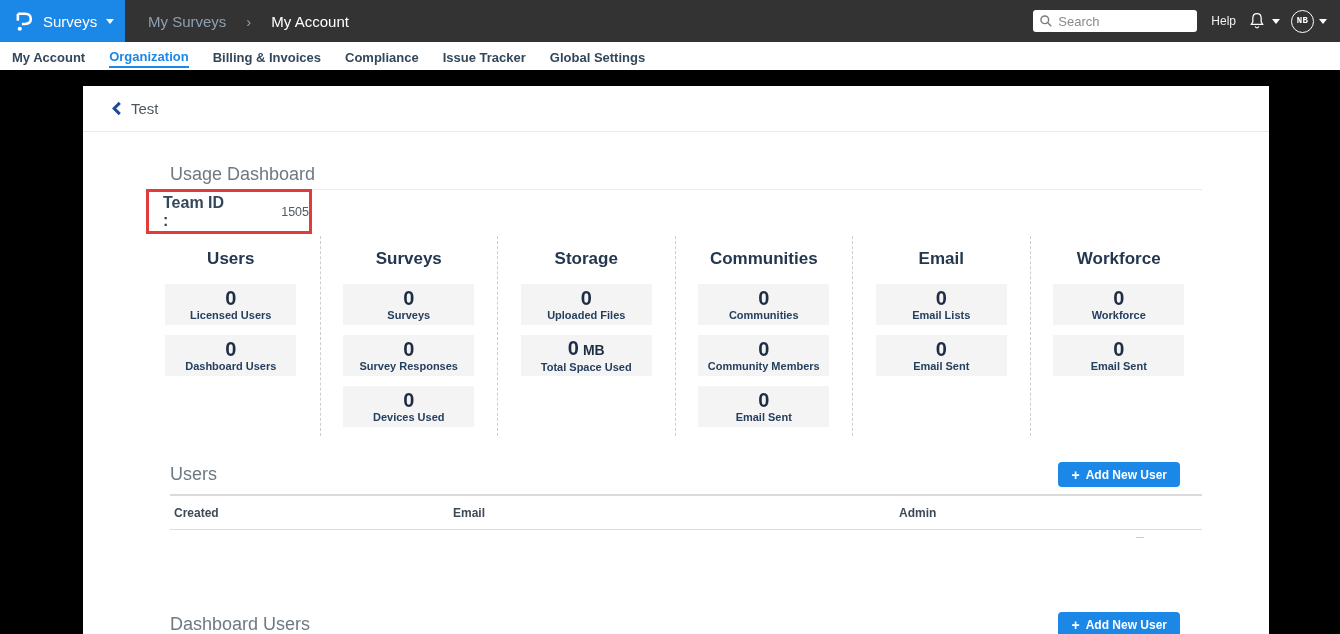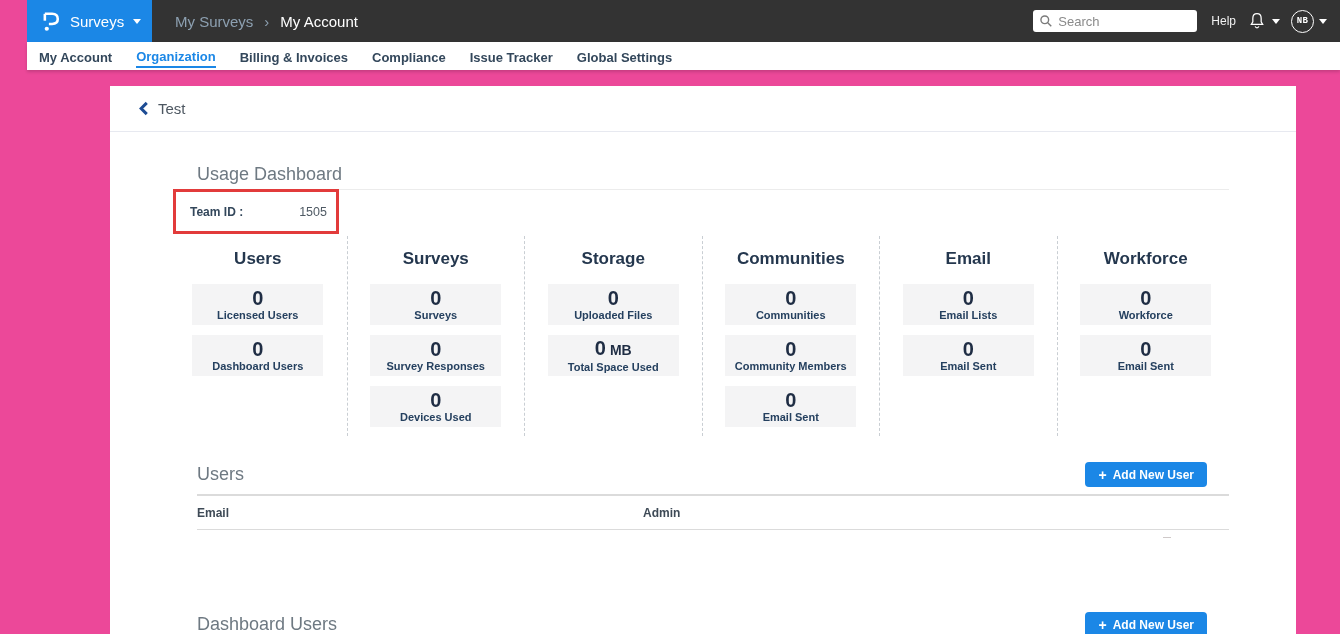--- a/index.html
+++ b/index.html
@@ -1,25 +1,25 @@
 <!DOCTYPE html>
 <html><head>
 <meta charset="utf-8">
 <style>
   * { margin:0; padding:0; box-sizing:border-box; }
   html,body { background:#e4e6e8; }
   body { font-family:"Liberation Sans", sans-serif; }
-  .page { position:relative; width:1340px; height:634px; overflow:hidden; background:#ec4899;padding-left:27px; }
+  .page { position:relative; width:1340px; height:634px; overflow:hidden; background:#000000; }
 
   
   .topbar { height:42px; background:#333333; display:flex; align-items:center; }
   .brand { width:125px; height:42px; background:#1b87e6; display:flex; align-items:center; padding:0 10px 0 13px; gap:9px; cursor:pointer; flex:0 0 auto; }
   .brand-label { color:#ffffff; font-size:15px; }
   .tri { width:0; height:0; border-left:4px solid transparent; border-right:4px solid transparent; border-top:5px solid #ffffff; display:inline-block; }
-  .breadcrumb { margin-left:23px; display:flex; align-items:center; gap:11px; font-size:15px; }
+  .breadcrumb { margin-left:23px; display:flex; align-items:center; gap:20px; font-size:15px; }
   .bc-parent { color:#8da0b1; cursor:pointer; text-decoration:none; }
   .bc-sep { color:#8da0b1; font-size:15px; }
   .bc-current { color:#ffffff; }
   .topbar-right { margin-left:auto; display:flex; align-items:center; gap:11px; padding-right:13px; }
   .searchbox { background:#ffffff; border-radius:3px; width:164px; height:22px; display:flex; align-items:center; padding:0 6px; gap:5px; }
   .searchbox input { border:none; outline:none; background:transparent; width:100%; font-size:13px; color:#333; font-family:inherit; }
   .searchbox input::placeholder { color:#8a8a8a; }
   .help { color:#f2f2f2; font-size:12px; cursor:pointer; text-decoration:none; margin-left:3px; }
   .bell-wrap, .avatar-wrap { display:flex; align-items:center; gap:5px; cursor:pointer;font-family:Liberation Mono, monospace; }
   .avatar { width:23px; height:23px; border:1.5px solid #ffffff; border-radius:50%; display:flex; align-items:center; justify-content:center; color:#ffffff; font-size:9px; font-weight:bold; letter-spacing:.3px; }
@@ -34,21 +34,21 @@
   .card { margin-left:83px; width:1186px; background:#ffffff; height:548px; }
   .back-row { height:46px; display:flex; align-items:center; gap:9px; padding-left:28px; border-bottom:1px solid #e7e9f0; cursor:pointer;text-align:center; }
   .back-label { font-size:15px; color:#4d5761; }
   .content { padding:0 67px 0 87px; }
 
   .section-title { font-size:18px; font-weight:400; color:#6e7982; }
   .usage-title { padding-top:32px; }
   .divider { border-top:1px solid #ececec; margin-top:4px; }
 
   .team-box { width:166px; height:45px; border:3px solid #e23b3b; margin-left:-24px; margin-top:-1px; display:flex; align-items:center; padding-left:14px; gap:56px; }
-  .team-label { font-size:12px; font-weight:bold; color:#33475b; }
+  .team-label { font-size:16px; font-weight:bold; color:#33475b; }
   .team-value { font-size:12.5px; color:#4f5a64;text-align:center; }
 
   
   .usage-grid { margin-left:-28px; width:1065px; height:200px; margin-top:2px; display:flex; }
   .ucol { width:177.5px; text-align:center; }
   .ucol + .ucol { border-left:1px dashed #c9ced3; }
   .ucol h3 { margin-top:13px; font-size:17px; font-weight:bold; color:#24374e; }
   .stat { width:131px; height:41px; margin:10px auto 0; background:#f4f4f5; display:flex; flex-direction:column; align-items:center; justify-content:center; }
   .stat:first-of-type { margin-top:15px; }
   .num-row { display:flex; align-items:baseline; line-height:19px; }
@@ -264,20 +264,21 @@
         <div class="sec-head">
           <h2 class="section-title">Users</h2>
           <button class="btn-add">
             <span class="plus">+</span>
             <span>Add New User</span>
           </button>
         </div>
 
         <div class="utable">
           <div class="thead">
+            <div class="th-created">Created</div>
             <div class="th-email">Email</div>
             <div class="th-admin">Admin</div>
           </div>
           <div class="empty-dash">—</div>
         </div>
 
         <div class="sec-head second">
           <h2 class="section-title">Dashboard Users</h2>
           <button class="btn-add">
             <span class="plus">+</span>

